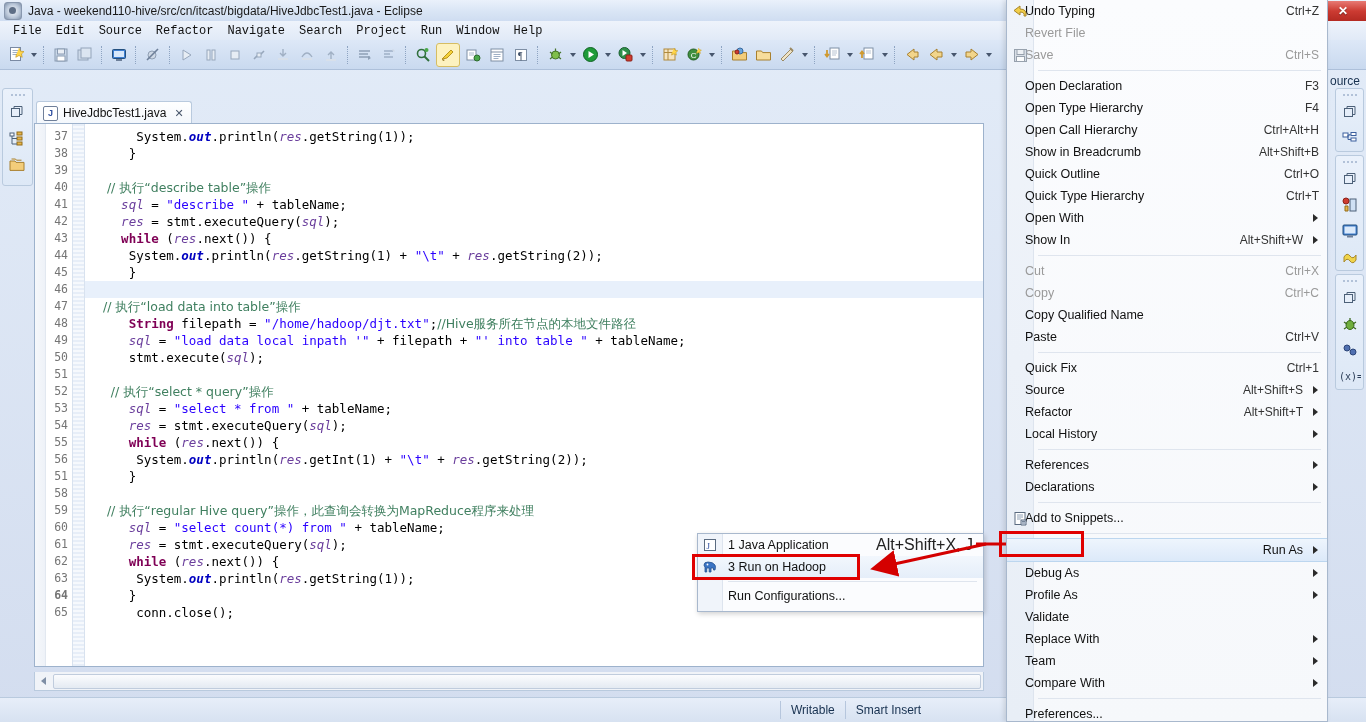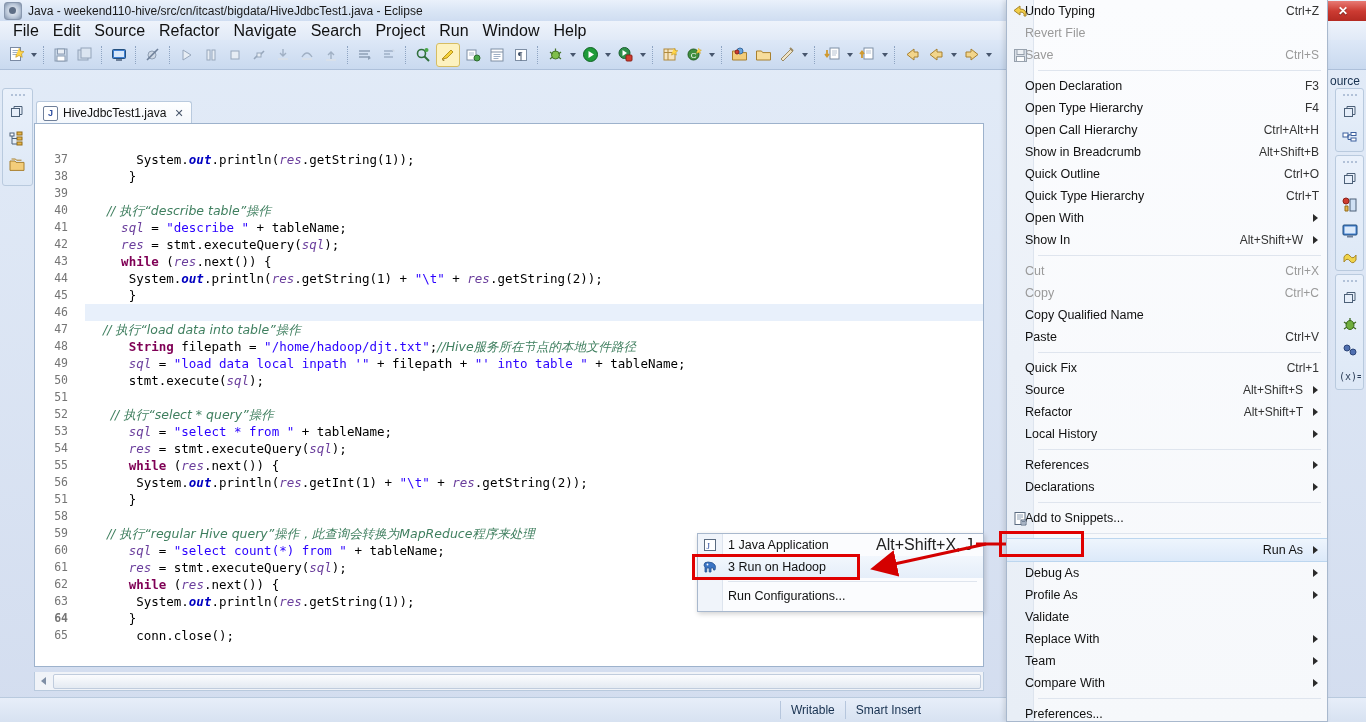--- a/index.html
+++ b/index.html
@@ -52,21 +52,21 @@
   }
 
   
   .menubar {
     position: absolute; left: 0; top: 21px; width: 1366px; height: 19px;
     background: linear-gradient(180deg,#eef3fb 0%,#e1eaf7 100%);
     display: flex; align-items: center; padding-left: 6px;
     border-bottom: 1px solid #c6d4e8;
   }
   .menubar span {
-    font-size: 16px; color: #101010; padding: 8px 7px; cursor: default;
+    font-size: 12px; color: #101010; padding: 8px 7px; cursor: default; font-family: Liberation Mono, monospace;
   }
 
   
   .toolbar {
     position: absolute; left: 0; top: 40px; width: 1366px; height: 29px;
     background: linear-gradient(180deg,#dde8f7 0%,#c9d9ef 100%);
     border-bottom: 1px solid #adc0da;
     display: flex; align-items: center; padding-left: 4px;
   }
   .tb {
@@ -147,21 +147,21 @@
   .etab-close { font-size: 11px; color:#4a586d; margin-left:3px; }
   .java-ic {
     width:13px;height:13px; background:#ffffff; border:1px solid #6f7f99;
     border-radius:2px; position:relative; flex:none;
     display:flex; align-items:center; justify-content:center;
     font-size:9px; font-weight:bold; color:#2f4fa0; line-height:1;
   }
   .editor-body {
     position:absolute; left:0; top:35px; right:0; bottom:24px;
     background:#ffffff; border:1px solid #9db2cc;
-    display:flex; overflow:hidden;align-items:center;
+    display:flex; overflow:hidden;
   }
   .marker-col {
     width: 10px; background: linear-gradient(90deg,#f6f8fb,#eef2f8);
     border-right:1px solid #e2e8f0; flex:none;
   }
   .gutter {
     width: 26px; flex:none; text-align:right; padding-right: 4px;
     background:#ffffff; color:#757575;
     font-family:"DejaVu Sans Mono", monospace; font-size:11.5px; line-height:17px;
     padding-top:4px; box-sizing:border-box;
@@ -173,21 +173,21 @@
   }
   .code {
     flex:1; padding-top:4px; padding-left:6px; position:relative;
     font-family:"DejaVu Sans Mono", monospace; font-size:12.5px; line-height:17px;
     white-space:pre; overflow:hidden; color:#000;
   }
   .code .ln { height:17px; }
   .code .ln.hl { background:#e8f0fb; margin-left:-6px; padding-left:6px; }
   .kw { color:#7f0055; font-weight:bold; }
   .str { color:#2a00ff; }
-  .cmt { color:#3f7f5f;font-style:italic; }
+  .cmt { color:#3f7f5f; }
   .fld { color:#0000c0; font-style:italic; font-weight:bold; }
   .loc { color:#6a3e9c; font-style:italic; }
   .hscroll-wrap {
     position:absolute; left:0; right:0; bottom:0; height:18px;
     background:#f0f3f8; border:1px solid #b9cade; border-top:none;
     display:flex; align-items:center;
   }
   .hs-left {
     width:16px;height:16px; display:flex;align-items:center;justify-content:center;
   }

